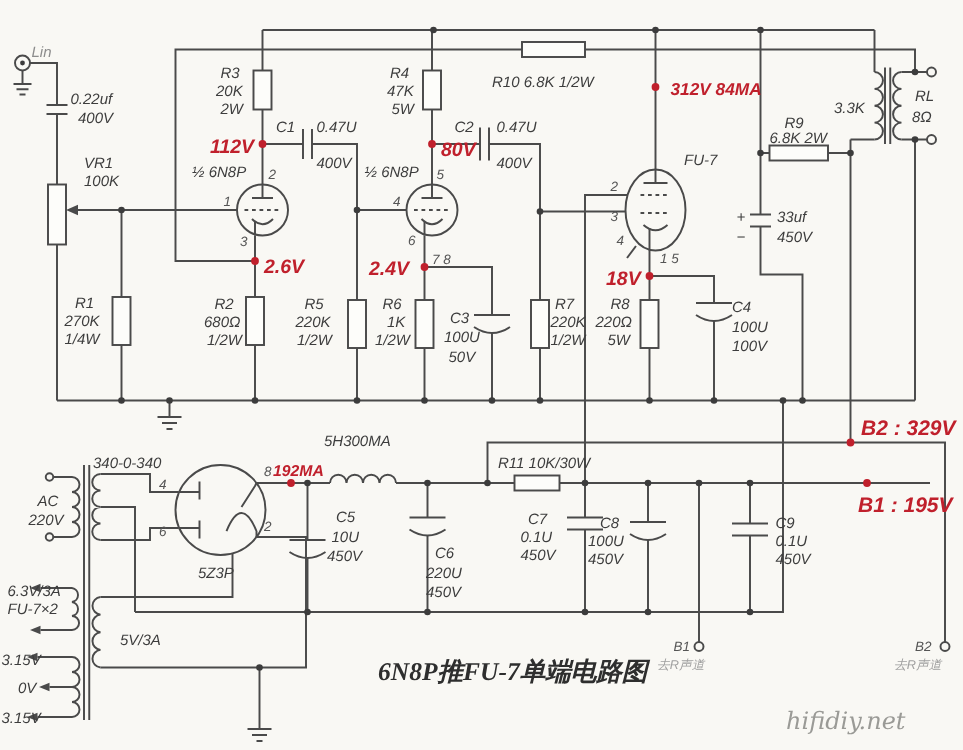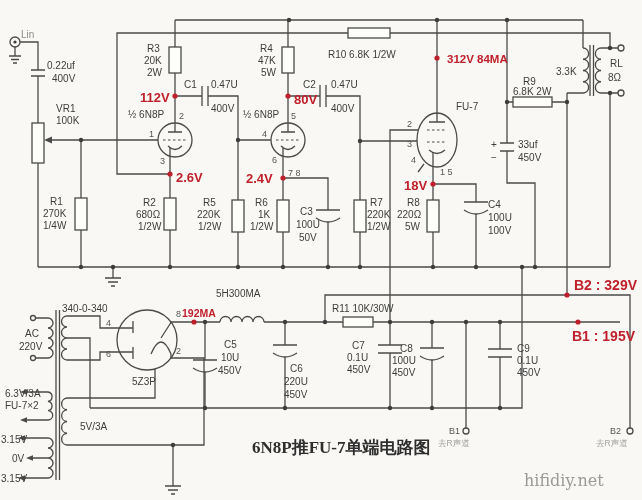--- a/index.html
+++ b/index.html
@@ -1,17 +1,17 @@
 <!DOCTYPE html>
 <html><head>
 <meta charset="utf-8">
 <style>
   html,body{margin:0;padding:0;background:#e8e6e1;}
   #stage{width:642px;height:500px;position:relative;background:#f9f8f4;overflow:hidden;
-         font-family:"Liberation Sans", sans-serif;}
+         font-family:"Liberation Sans", sans-serif;font-style:italic;}
   svg{display:block;}
   .w{stroke:#4a4a4a;stroke-width:1.3;fill:none;}
   .box{stroke:#4a4a4a;stroke-width:1.3;fill:#fdfdfa;}
   .coil{stroke:#4a4a4a;stroke-width:1.3;fill:none;}
   .dash{stroke:#4a4a4a;stroke-width:1.2;fill:none;stroke-dasharray:2.5,2.5;}
   .dot{fill:#3c3c3c;}
   .rdot{fill:#c0202c;}
   .arr{fill:#4a4a4a;}
   text{fill:#3d3d3d;}
   .c10{font-size:10px;}

